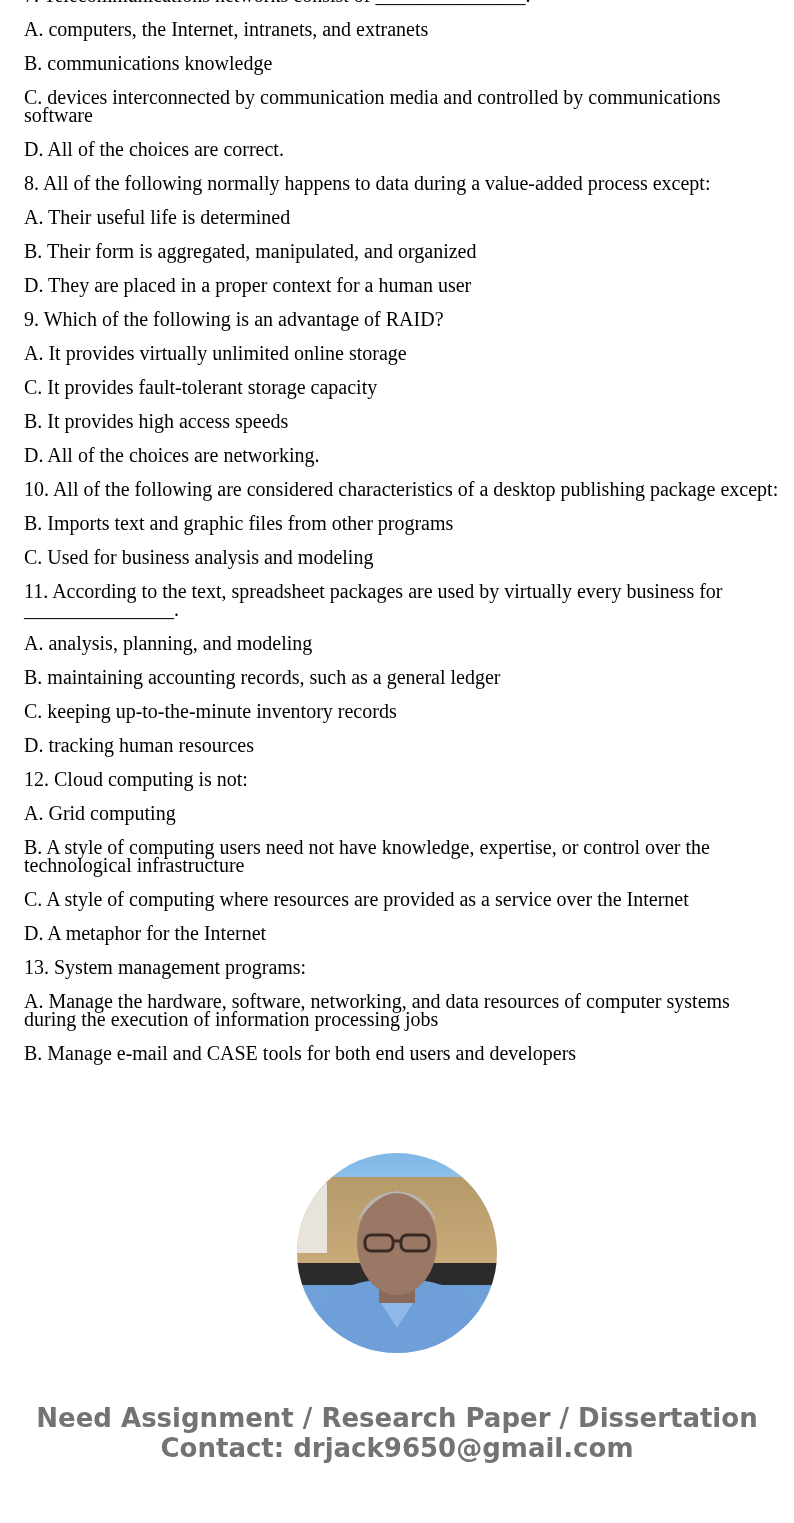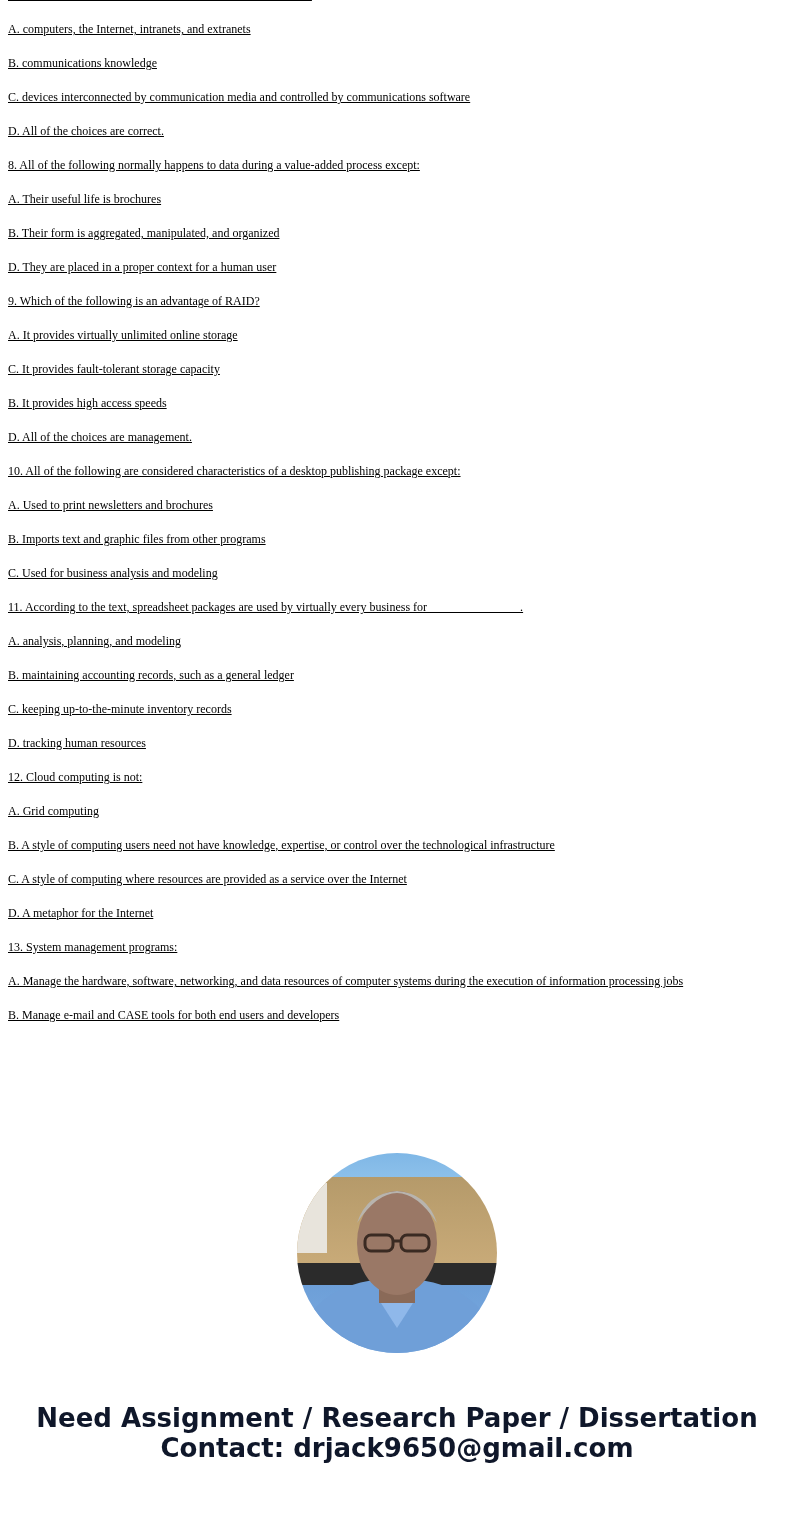--- a/index.html
+++ b/index.html
@@ -2,52 +2,51 @@
 <html><head>
 <meta charset="utf-8">
 <style>
   html, body { margin: 0; padding: 0; background: #ffffff; }
   body {
     width: 794px; height: 1523px; overflow: hidden; position: relative;
     font-family: "Liberation Serif", serif; color: #000;
   }
   .content { position: absolute; top: -14px; left: 8px; right: 8px; }
   .line {
-    font-size: 12px; line-height: 18px; margin: 0 0 16px 0; text-decoration: underline;
+    font-size: 20px; line-height: 18px; margin: 0 0 16px 16px;
   }
   .avatar-wrap { position: absolute; top: 1153px; left: 297px; width: 200px; height: 200px; }
   .avatar {
     width: 200px; height: 200px; border-radius: 50%; overflow: hidden; position: relative;
     background: linear-gradient(#7fb7e6 0%, #8cc0ea 12%, #b59a6a 12%, #c8aa78 55%, #2b2b2b 55%, #2b2b2b 66%, #6d9fd8 66%, #7aaae0 100%);
   }
   .cta {
     position: absolute; top: 1403px; left: 0; width: 794px; text-align: center;
-    font-family: "DejaVu Sans", sans-serif; font-weight: bold; font-size: 26px; line-height: 30px; color: #0f172a;
+    font-family: "DejaVu Sans", sans-serif; font-weight: bold; font-size: 26px; line-height: 30px; color: #737373;
   }
 </style>
 </head>
 <body>
 
 <div class="content" id="qlist">
     <p class="line">7. Telecommunications networks consist of _______________.</p>
     <p class="line">A. computers, the Internet, intranets, and extranets</p>
     <p class="line">B. communications knowledge</p>
     <p class="line">C. devices interconnected by communication media and controlled by communications software</p>
     <p class="line">D. All of the choices are correct.</p>
     <p class="line">8. All of the following normally happens to data during a value-added process except:</p>
-    <p class="line">A. Their useful life is brochures</p>
+    <p class="line">A. Their useful life is determined</p>
     <p class="line">B. Their form is aggregated, manipulated, and organized</p>
     <p class="line">D. They are placed in a proper context for a human user</p>
     <p class="line">9. Which of the following is an advantage of RAID?</p>
     <p class="line">A. It provides virtually unlimited online storage</p>
     <p class="line">C. It provides fault-tolerant storage capacity</p>
     <p class="line">B. It provides high access speeds</p>
-    <p class="line">D. All of the choices are management.</p>
+    <p class="line">D. All of the choices are networking.</p>
     <p class="line">10. All of the following are considered characteristics of a desktop publishing package except:</p>
-    <p class="line">A. Used to print newsletters and brochures</p>
     <p class="line">B. Imports text and graphic files from other programs</p>
     <p class="line">C. Used for business analysis and modeling</p>
     <p class="line">11. According to the text, spreadsheet packages are used by virtually every business for _______________.</p>
     <p class="line">A. analysis, planning, and modeling</p>
     <p class="line">B. maintaining accounting records, such as a general ledger</p>
     <p class="line">C. keeping up-to-the-minute inventory records</p>
     <p class="line">D. tracking human resources</p>
     <p class="line">12. Cloud computing is not:</p>
     <p class="line">A. Grid computing</p>
     <p class="line">B. A style of computing users need not have knowledge, expertise, or control over the technological infrastructure</p>

